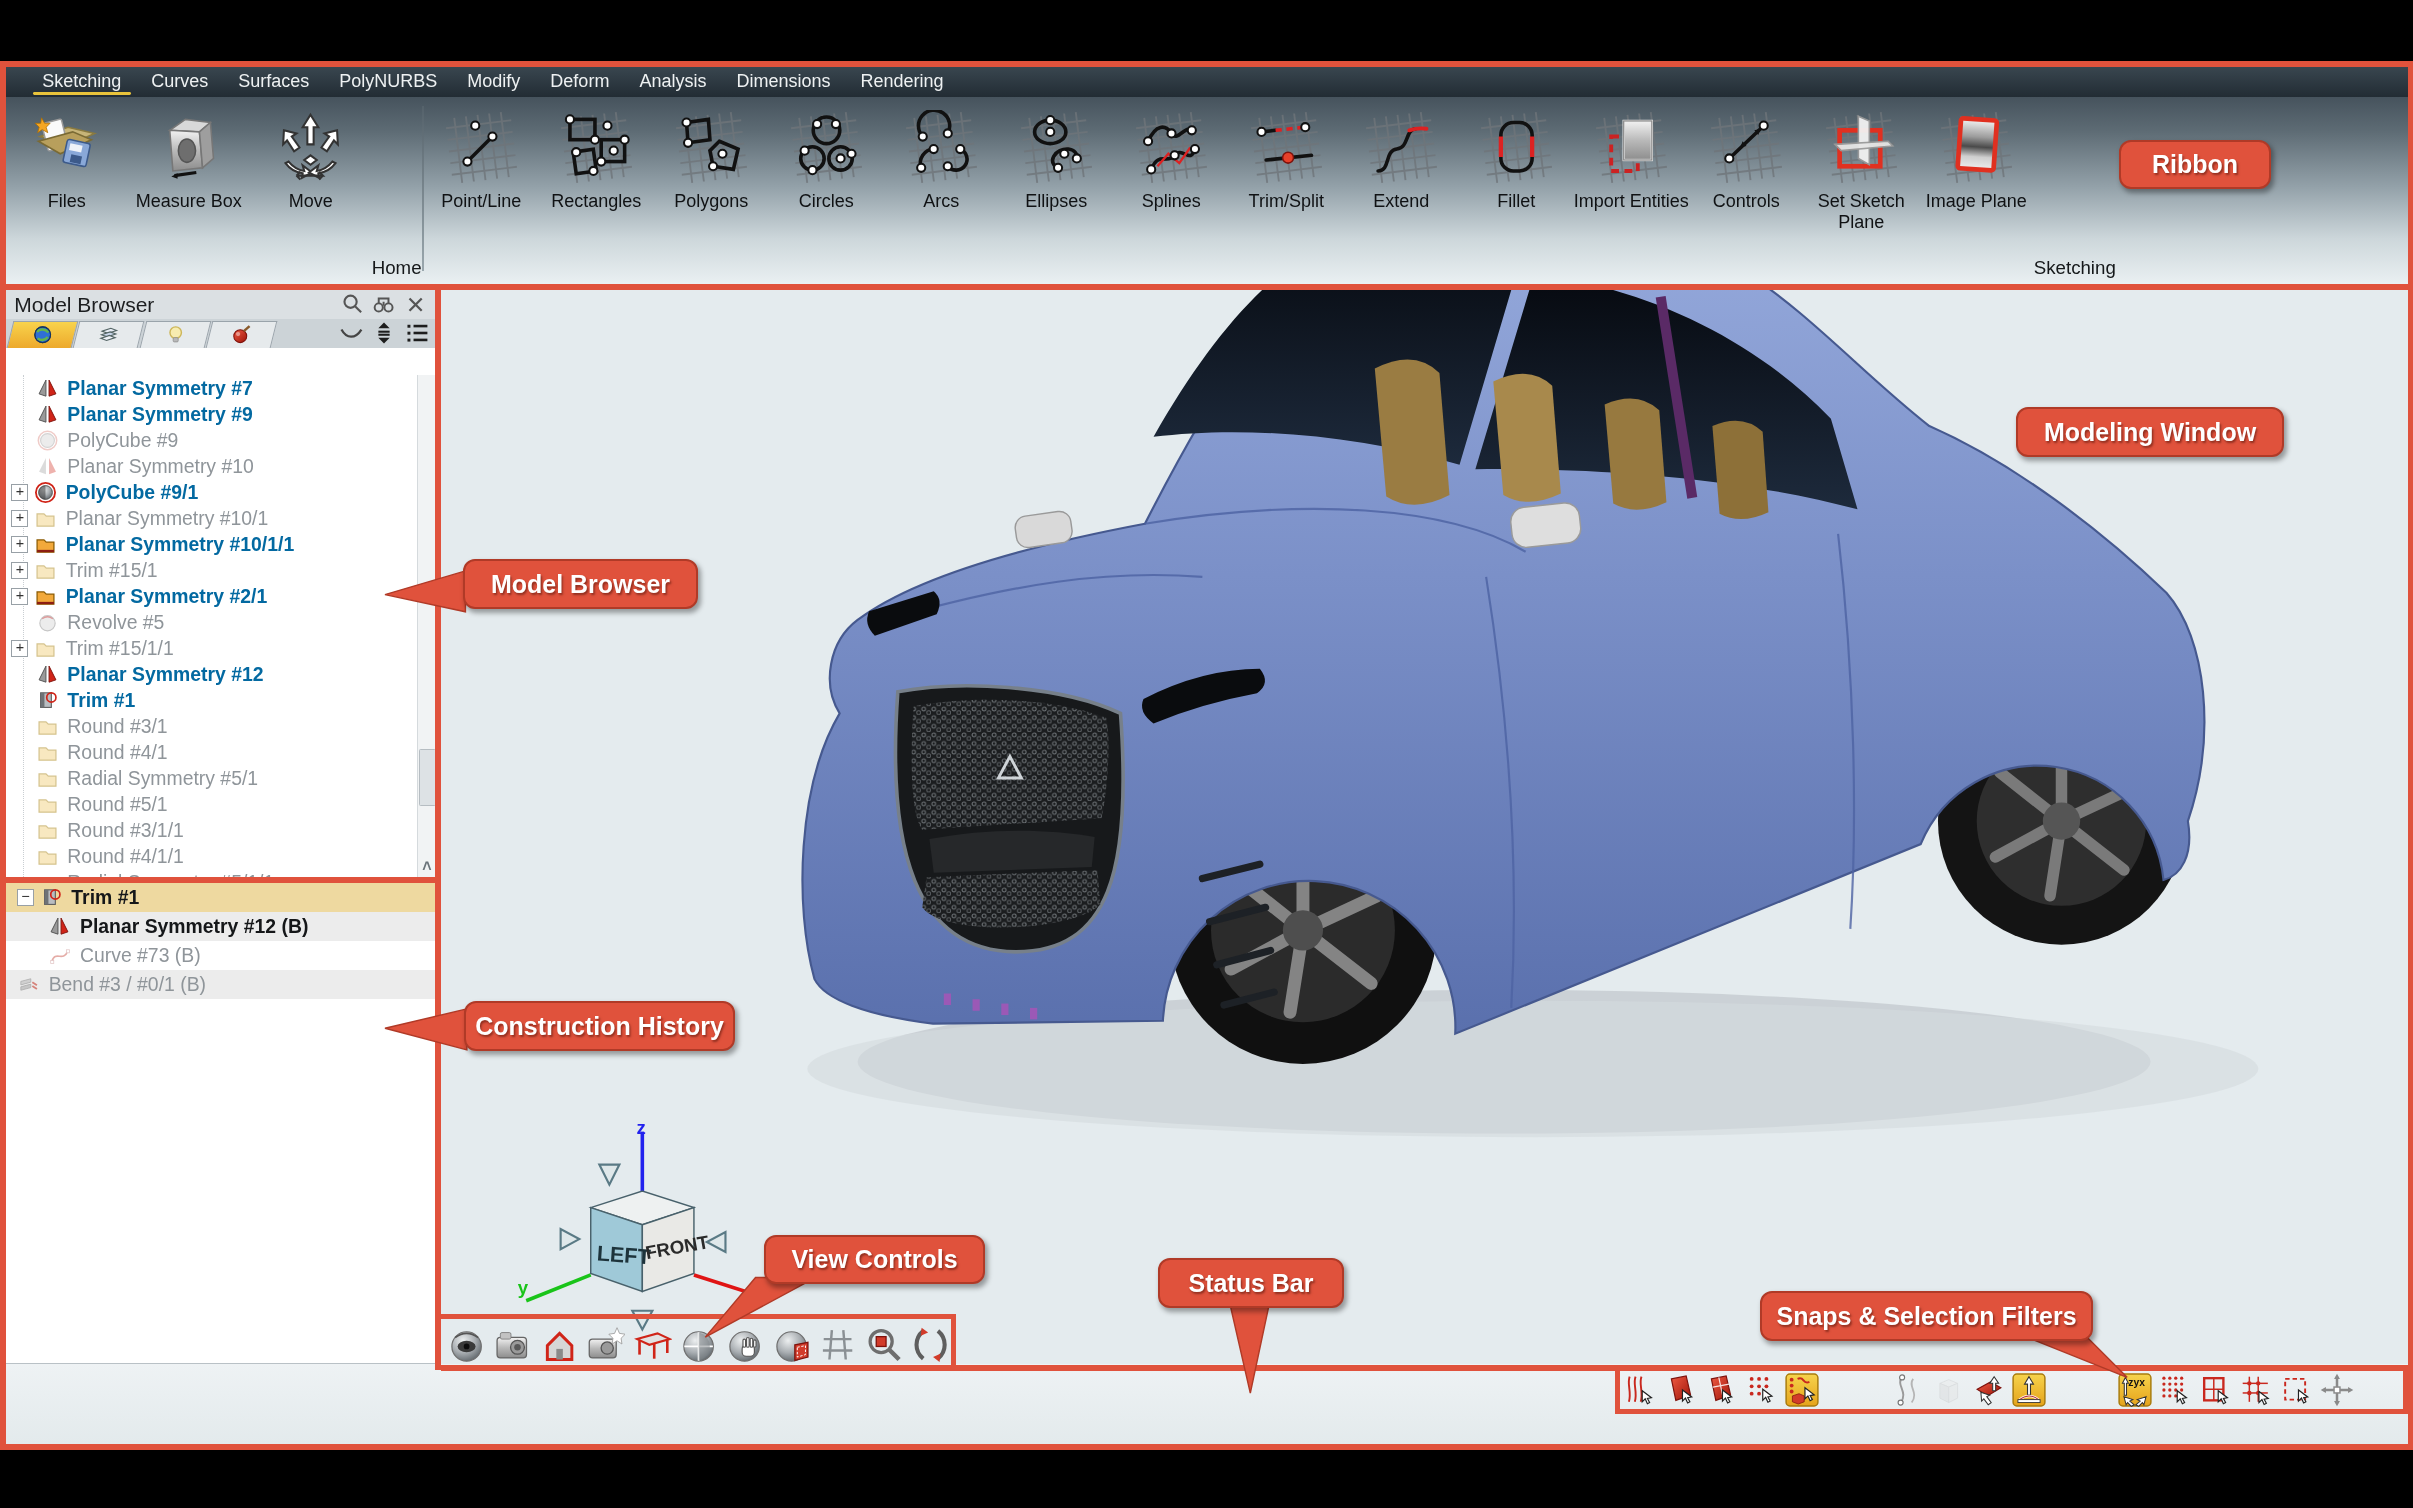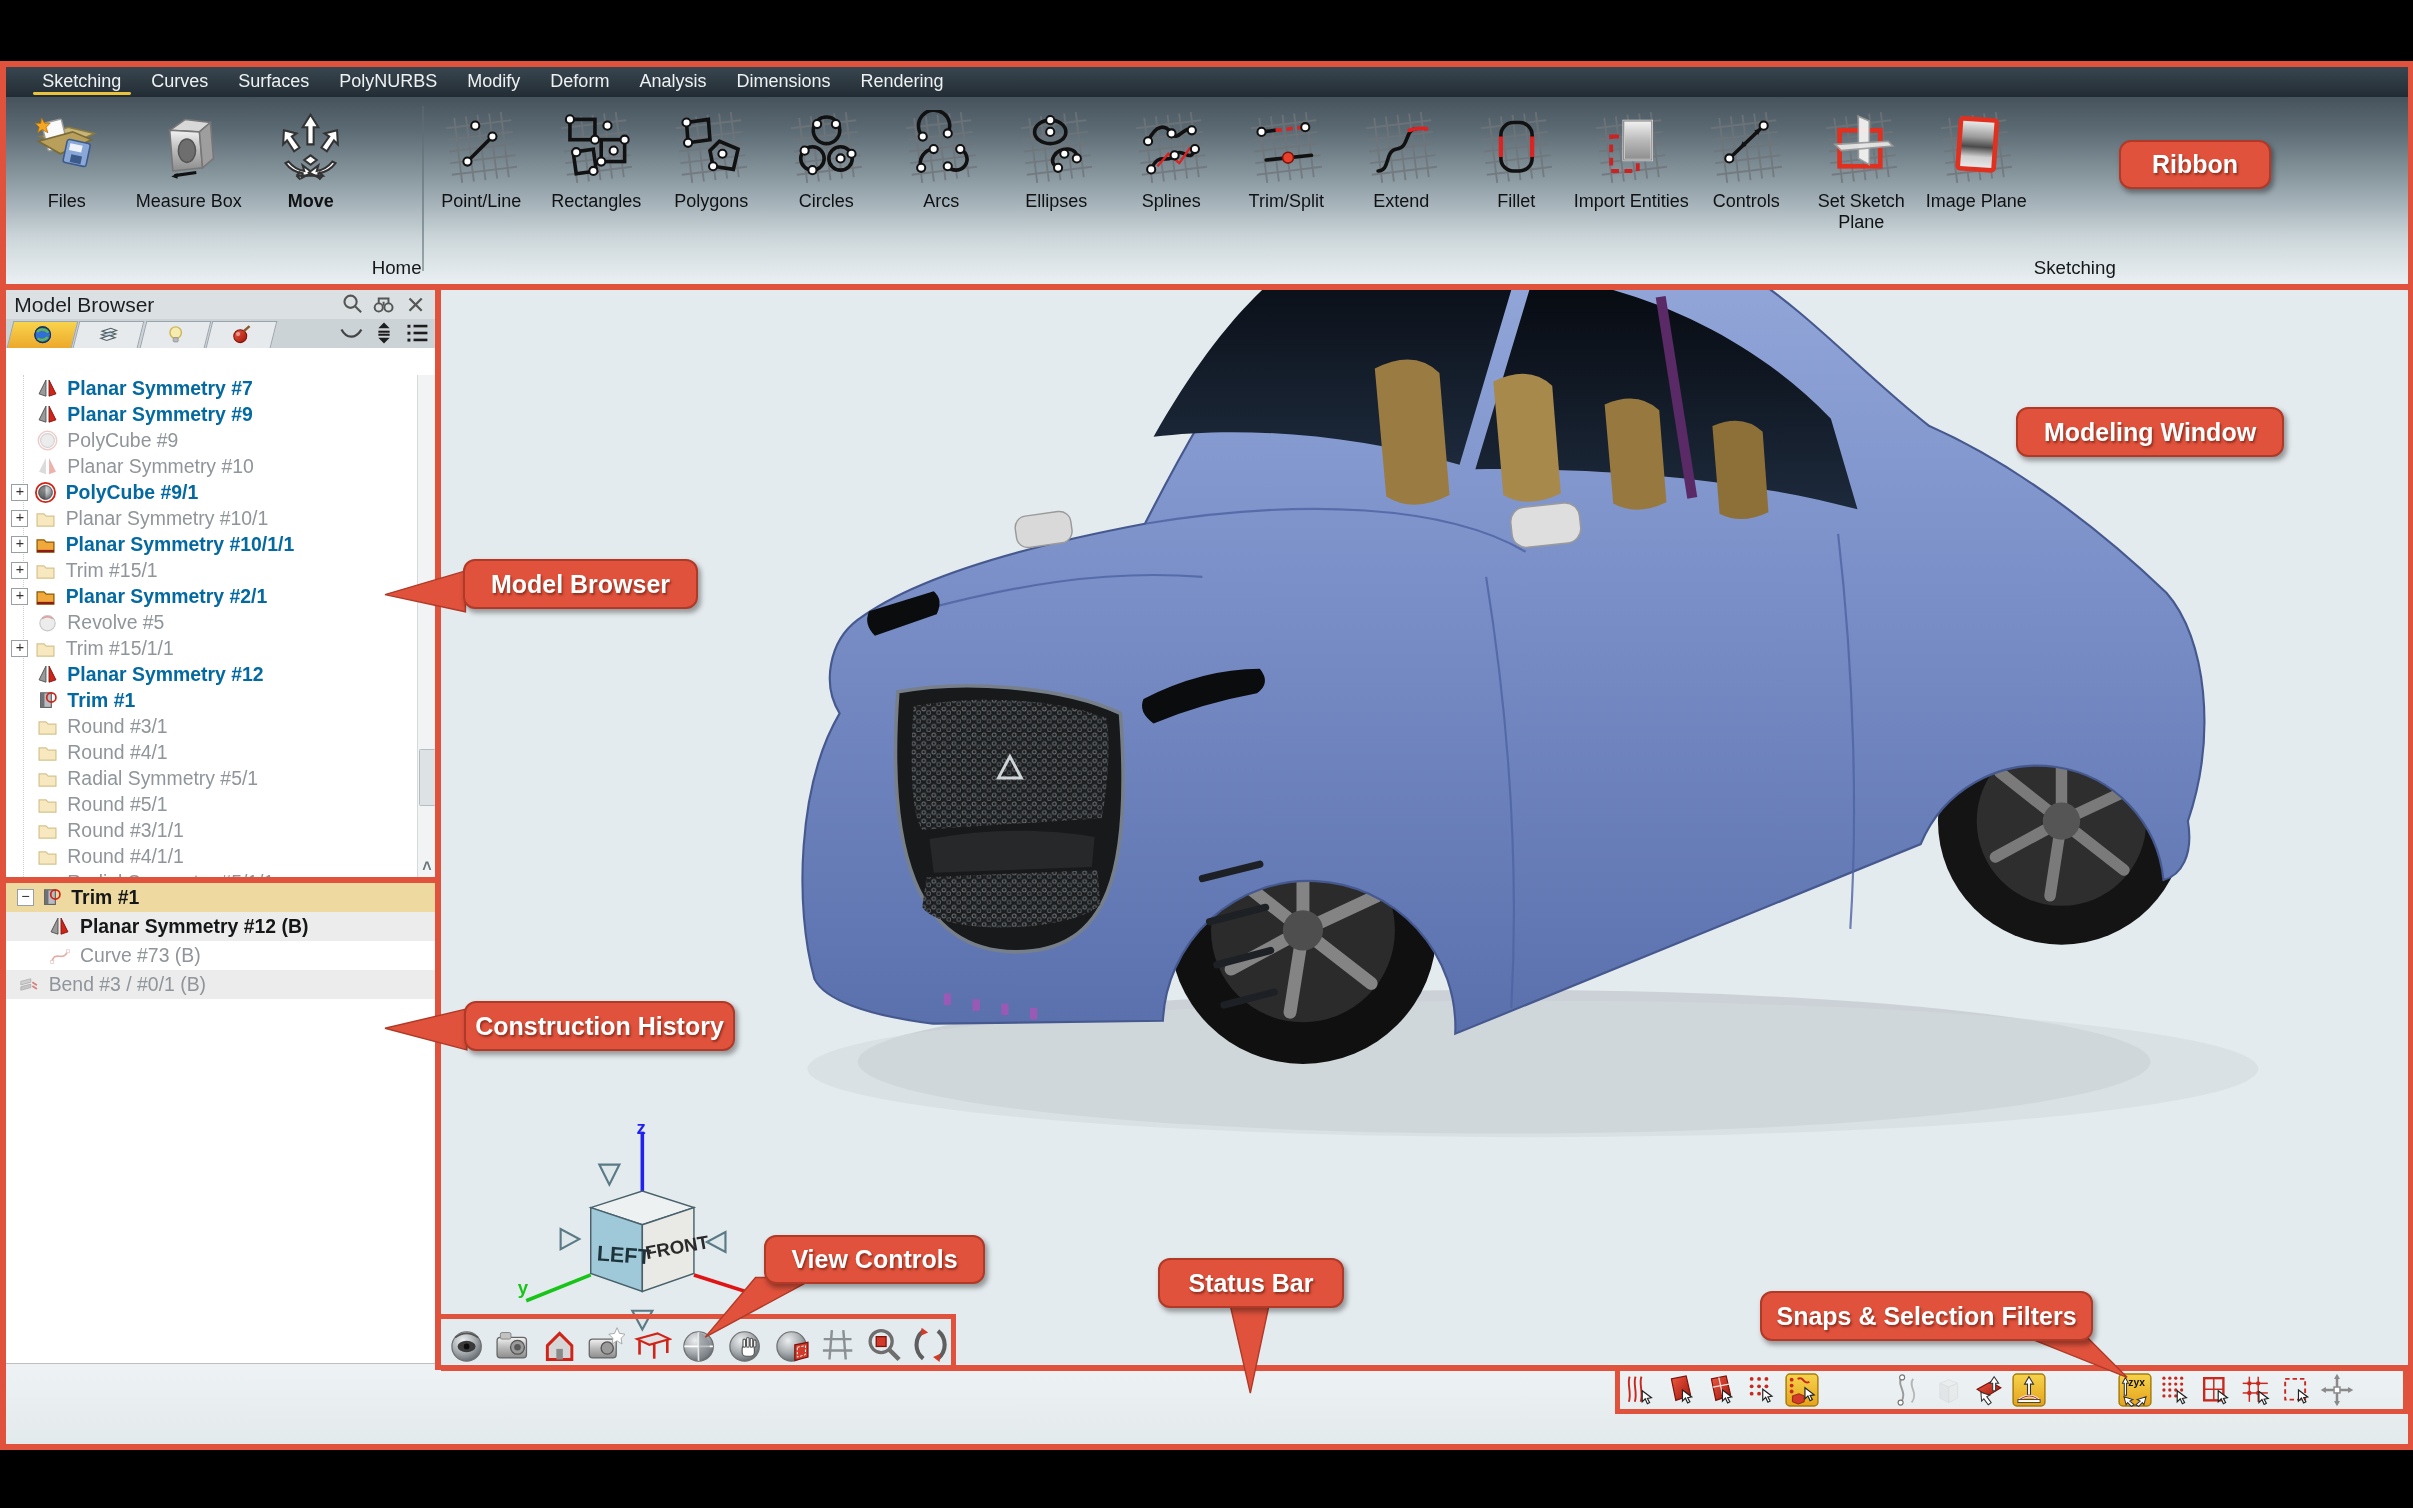--- a/index.html
+++ b/index.html
@@ -153,21 +153,21 @@
           <div class="ticon"><svg viewBox="0 0 96 96" width="100%" height="100%">
               <polygon points="24,26 44,12 76,16 62,28" fill="#d8d8d8" stroke="#777" stroke-width="2"></polygon>
    <polygon points="24,26 62,28 66,74 28,78" fill="url(#metal)" stroke="#777" stroke-width="2"></polygon>
    <polygon points="62,28 76,16 80,62 66,74" fill="#9e9e9e" stroke="#777" stroke-width="2"></polygon>
    <ellipse cx="46" cy="52" rx="11" ry="15" fill="#6e6e6e" stroke="#555" stroke-width="2"></ellipse>
    <line x1="30" y1="84" x2="58" y2="80" stroke="#111" stroke-width="4"></line>
    <polygon points="26,85 34,81 34,88" fill="#111"></polygon>
             </svg></div>
           <div class="tlabel">Measure Box</div>
         </div>
-        <div class="ribbon-tool" style="width: 122px; font-weight: bold;">
+        <div class="ribbon-tool" style="width: 122px;">
           <div class="ticon"><svg viewBox="0 0 96 96" width="100%" height="100%">
               <g fill="#fff" stroke="#333" stroke-width="2.6">
    <polygon points="48,6 58,22 52,22 52,44 44,44 44,22 38,22"></polygon>
    <polygon points="14,26 30,30 24,34 34,48 27,53 18,39 13,44"></polygon>
    <polygon points="82,26 66,30 72,34 62,48 69,53 78,39 83,44"></polygon>
    <path d="M20 66 q 8 10 20 12 l -2 -7 l 12 9 l -13 7 l 1 -6 q -14 -2 -22 -13 z"></path>
    <path d="M76 66 q -8 10 -20 12 l 2 -7 l -12 9 l 13 7 l -1 -6 q 14 -2 22 -13 z"></path>
    <polygon points="48,58 56,64 48,70 40,64"></polygon>
    <path d="M30 84 h 34 l -5 -5 m 5 5 l -5 5 M 30 84 l 5 -5 m -5 5 l 5 5" fill="none"></path>
               </g>

